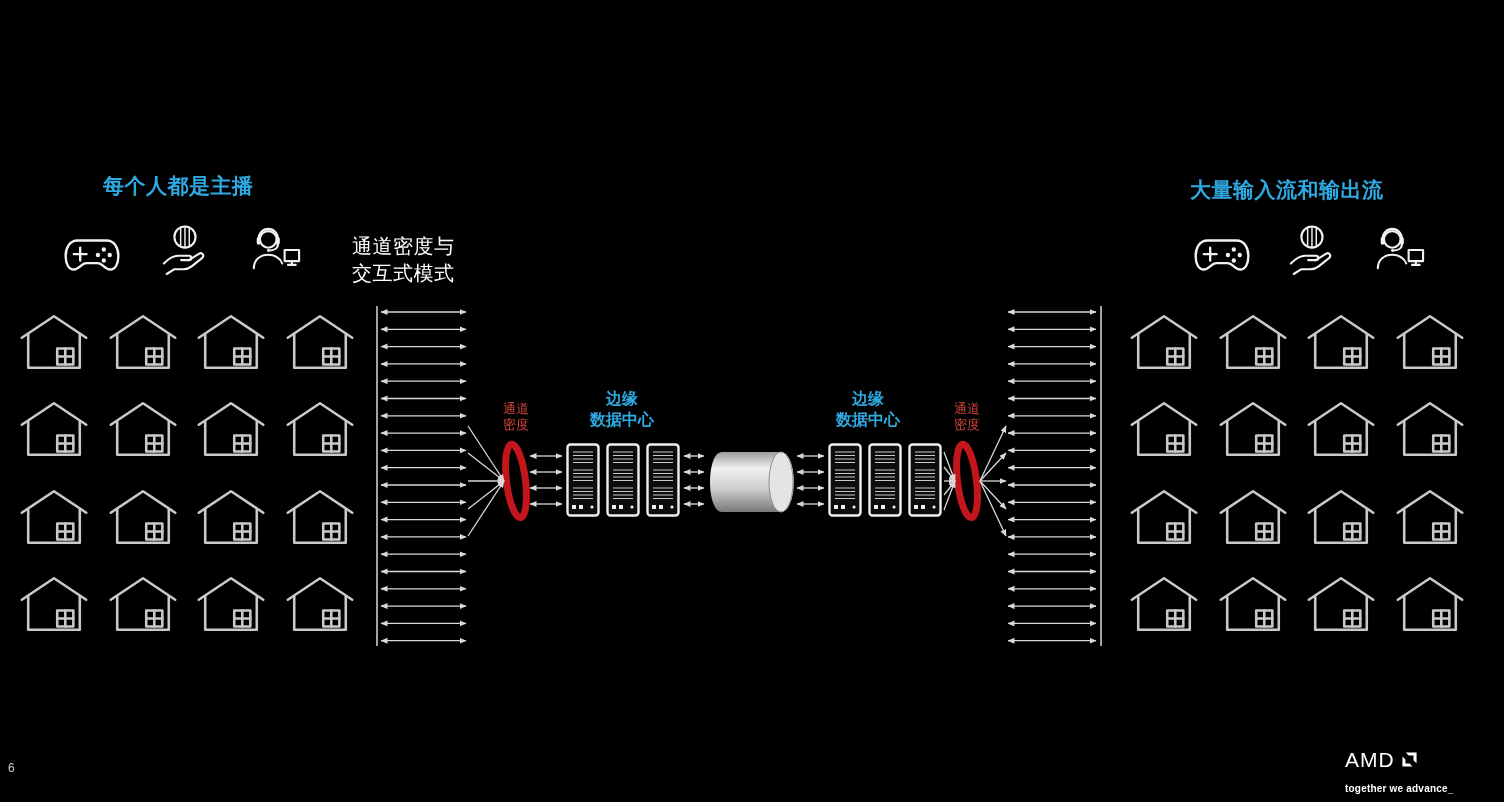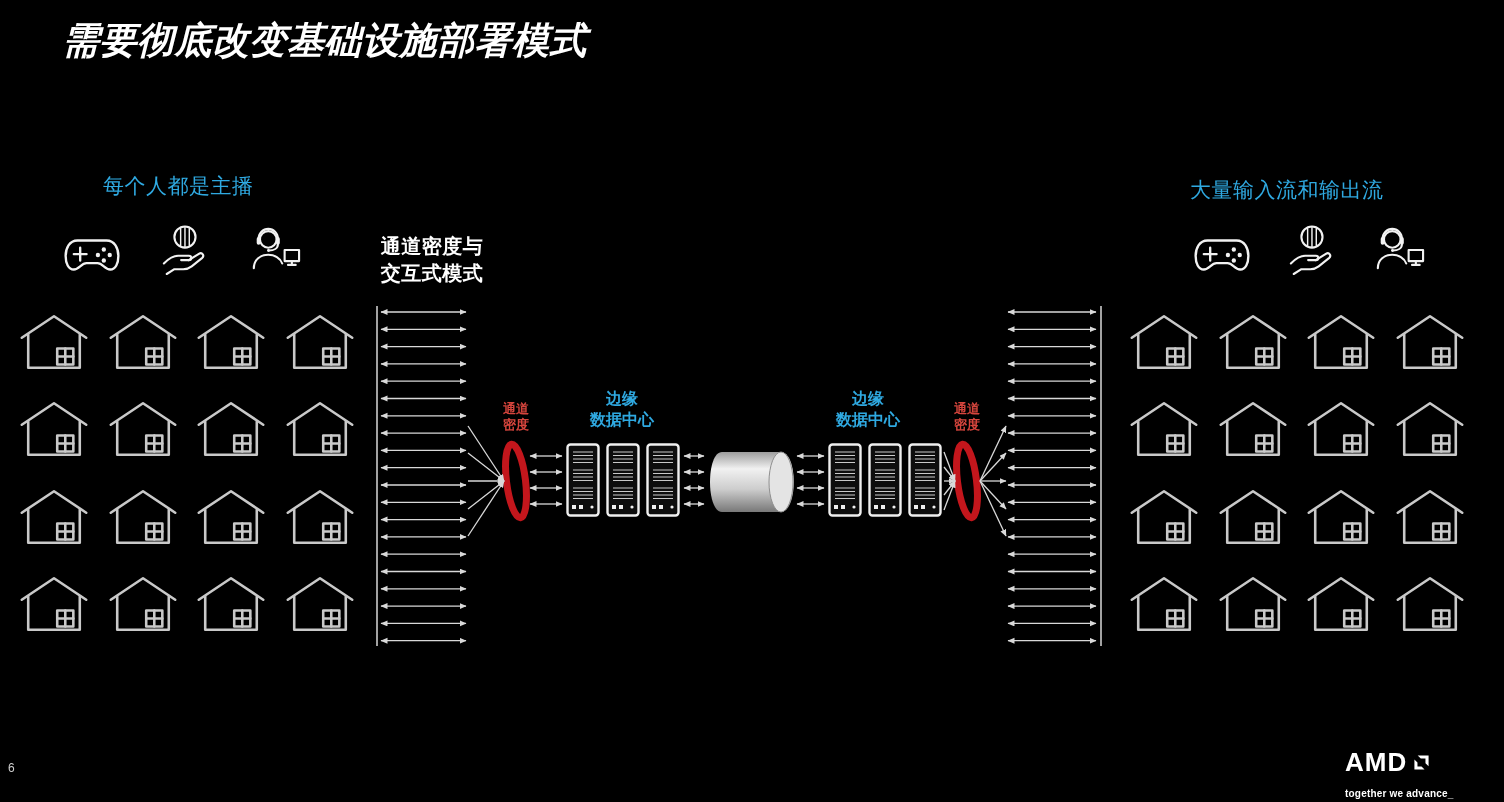--- a/index.html
+++ b/index.html
@@ -9,51 +9,50 @@
   *{margin:0;padding:0;box-sizing:border-box}
   html,body{background:var(--bg)}
   body{
     width:1504px;height:802px;position:relative;overflow:hidden;
     font-family:"Liberation Sans","DejaVu Sans",sans-serif;color:#fff;
   }
   .abs{position:absolute}
   .title{left:62px;top:14px;font-weight:800;font-size:37px;line-height:1.45;letter-spacing:.5px}
   .title .hl{color:var(--orange)}
   .title .t2{font-style:italic}
-  .blue-label{color:var(--blue);font-weight:400;font-size:21px;letter-spacing:.5px}
+  .blue-label{color:var(--blue);font-weight:700;font-size:21px;letter-spacing:.5px}
   #label-left{left:103px;top:172px}
   #label-right{left:1190px;top:176px}
   .icon-row{display:flex;justify-content:space-between;align-items:flex-end}
   #icons-left{left:62px;top:222px;width:242px;height:54px}
   #icons-right{left:1192px;top:222px;width:236px;height:54px}
   .house-grid{display:grid;grid-template-columns:repeat(4,1fr);grid-template-rows:repeat(4,1fr);place-items:center;width:354px;height:350px}
   #houses-left{left:10px;top:298px}
   #houses-right{left:1120px;top:298px}
   .house svg{width:72px;height:58px;color:var(--house);display:block}
-  .annotation{font-weight:700;font-size:20px;text-align:center;line-height:1.35;letter-spacing:.5px}
+  .annotation{font-weight:400;font-size:20px;text-align:left;line-height:1.35;letter-spacing:.5px}
   #annot-left{left:352px;top:233px;width:160px}
   #annot-right{left:932px;top:233px;width:200px}
   .edge-dc{color:var(--blue);font-weight:700;font-size:16px;text-align:center;line-height:1.3}
   #edgedc-left{left:560px;top:389px;width:124px}
   #edgedc-right{left:806px;top:389px;width:124px}
-  .density{color:var(--red-text);font-weight:700;font-size:13px;text-align:center;line-height:1.25}
+  .density{color:var(--red-text);font-weight:400;font-size:13px;text-align:center;line-height:1.25}
   #density-left{left:488px;top:401px;width:56px}
   #density-right{left:939px;top:401px;width:56px}
   #diagram-layer{position:absolute;left:0;top:0;width:1504px;height:802px;pointer-events:none}
   .page-num{left:8px;top:761px;font-size:12px;color:#cfcfcf}
   .amd-block{left:1345px;top:749px}
   .amd-logo-row{display:flex;align-items:center;gap:6px}
-  .amd-word{font-size:26px;font-weight:700;letter-spacing:1px;line-height:1}
+  .amd-word{font-size:21px;font-weight:400;letter-spacing:1px;line-height:1}
   .amd-tagline{font-size:10px;font-weight:700;letter-spacing:.2px;margin-top:13px}
 </style>
 </head>
 <body>
 
 <div class="abs title" style="left:62px;top:14px">
-  <div class="t2">需要彻底改变基础设施部署模式</div>
 </div>
 
 <div class="abs blue-label" id="label-left">每个人都是主播</div>
 <div class="abs blue-label" id="label-right">大量输入流和输出流</div>
 
 <div class="abs icon-row" id="icons-left">
   <svg width="60" height="42" viewBox="0 0 66 44" fill="none" stroke="#f2f2f2" stroke-width="2.6" stroke-linecap="round" stroke-linejoin="round">
     <path d="M17 6h32c9 0 13 9 13 17 0 8-3 15-9 15s-8-7-14-7H27c-6 0-8 7-14 7S4 31 4 23C4 15 8 6 17 6Z"></path>
     <path d="M20 14v14M13 21h14"></path>
     <g fill="#f2f2f2" stroke="none">

